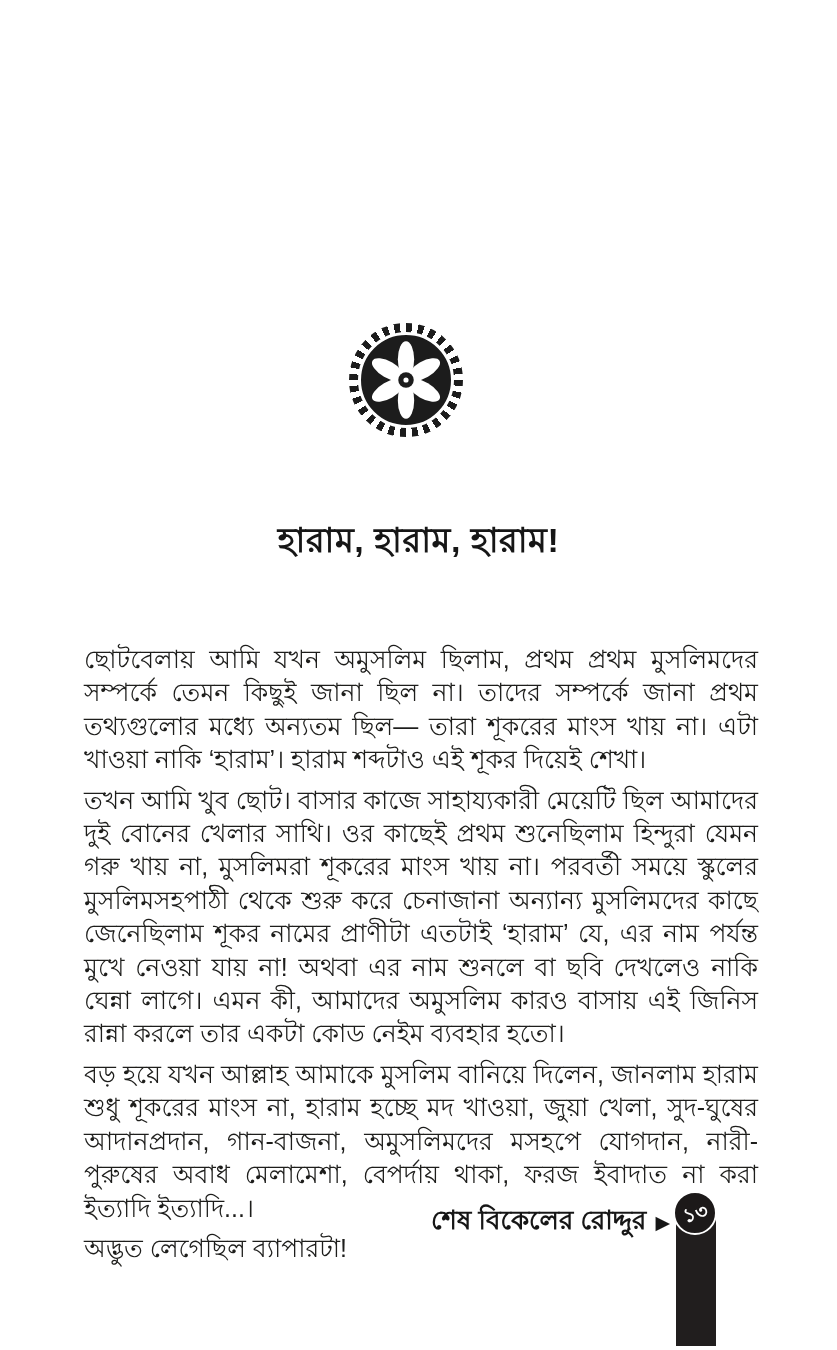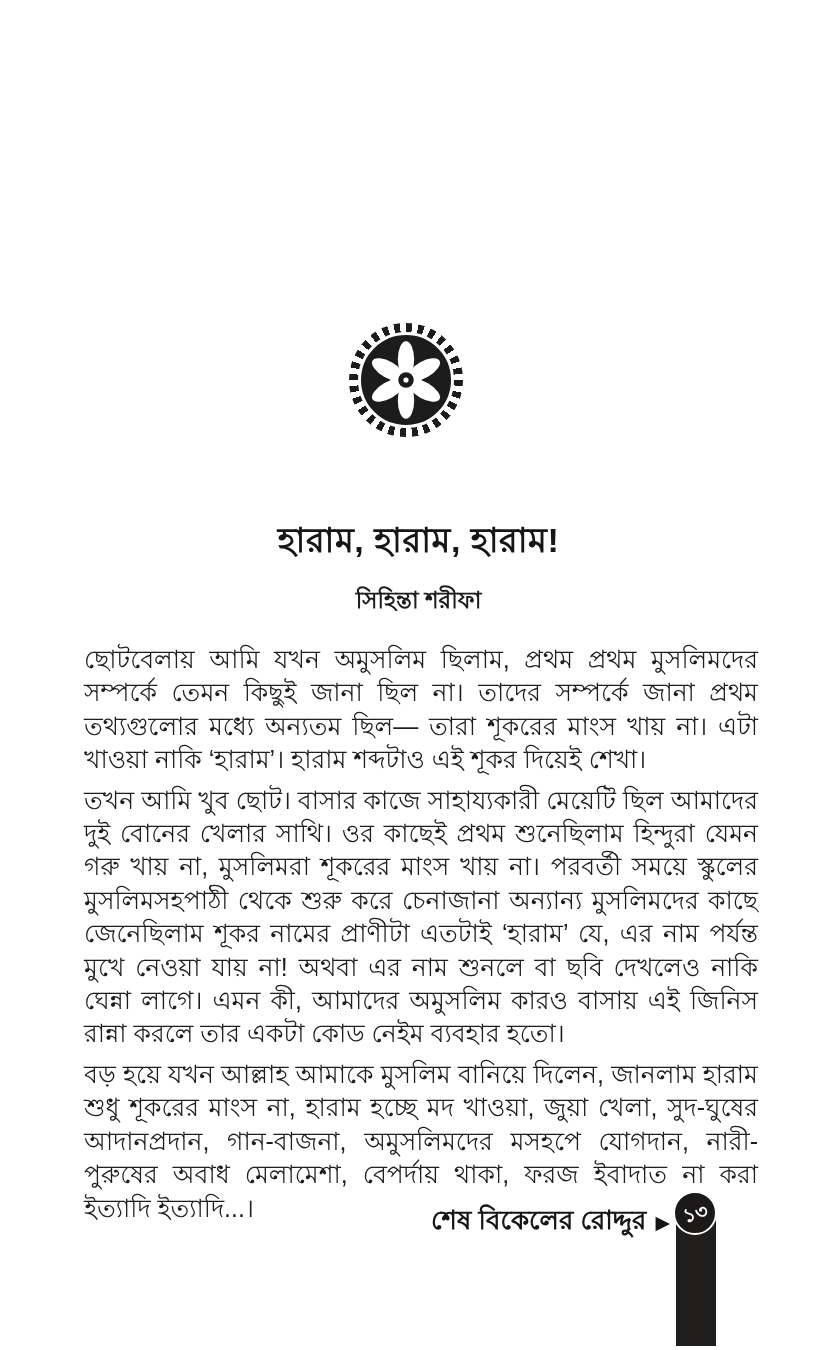--- a/index.html
+++ b/index.html
@@ -152,26 +152,26 @@
         <ellipse cx="50" cy="26" rx="9.5" ry="21" transform="rotate(180 50 50)"></ellipse>
         <ellipse cx="50" cy="26" rx="9.5" ry="21" transform="rotate(240 50 50)"></ellipse>
         <ellipse cx="50" cy="26" rx="9.5" ry="21" transform="rotate(300 50 50)"></ellipse>
       </g>
       <circle cx="50" cy="50" r="9" fill="#1c1c1c"></circle>
       <circle cx="50" cy="50" r="3" fill="#ffffff"></circle>
     </svg>
   </div>
 
   <h1 class="chapter-title">হারাম, হারাম, হারাম!</h1>
-  <div class="chapter-author">সিহিন্তা শরীফা</div>
 
   <div class="body-text">
     <p>ছোটবেলায় আমি যখন অমুসলিম ছিলাম, প্রথম প্রথম মুসলিমদের সম্পর্কে তেমন কিছুই জানা ছিল না। তাদের সম্পর্কে জানা প্রথম তথ্যগুলোর মধ্যে অন্যতম ছিল— তারা শূকরের মাংস খায় না। এটা খাওয়া নাকি ‘হারাম’। হারাম শব্দটাও এই শূকর দিয়েই শেখা।</p>
     <p>তখন আমি খুব ছোট। বাসার কাজে সাহায্যকারী মেয়েটি ছিল আমাদের দুই বোনের খেলার সাথি। ওর কাছেই প্রথম শুনেছিলাম হিন্দুরা যেমন গরু খায় না, মুসলিমরা শূকরের মাংস খায় না। পরবর্তী সময়ে স্কুলের মুসলিমসহপাঠী থেকে শুরু করে চেনাজানা অন্যান্য মুসলিমদের কাছে জেনেছিলাম শূকর নামের প্রাণীটা এতটাই ‘হারাম’ যে, এর নাম পর্যন্ত মুখে নেওয়া যায় না! অথবা এর নাম শুনলে বা ছবি দেখলেও নাকি ঘেন্না লাগে। এমন কী, আমাদের অমুসলিম কারও বাসায় এই জিনিস রান্না করলে তার একটা কোড নেইম ব্যবহার হতো।</p>
     <p>বড় হয়ে যখন আল্লাহ আমাকে মুসলিম বানিয়ে দিলেন, জানলাম হারাম শুধু শূকরের মাংস না, হারাম হচ্ছে মদ খাওয়া, জুয়া খেলা, সুদ-ঘুষের আদানপ্রদান, গান-বাজনা, অমুসলিমদের মসহপে যোগদান, নারী-পুরুষের অবাধ মেলামেশা, বেপর্দায় থাকা, ফরজ ইবাদাত না করা ইত্যাদি ইত্যাদি...।</p>
+    <p>অদ্ভুত লেগেছিল ব্যাপারটা!</p>
   </div>
 
   <div class="footer">
     <span class="book-title">শেষ বিকেলের রোদ্দুর</span>
     <span class="arrow">▶</span>
   </div>
 
   <div class="page-bar"></div>
   <div class="page-badge">
     <span class="num">১৩</span>

